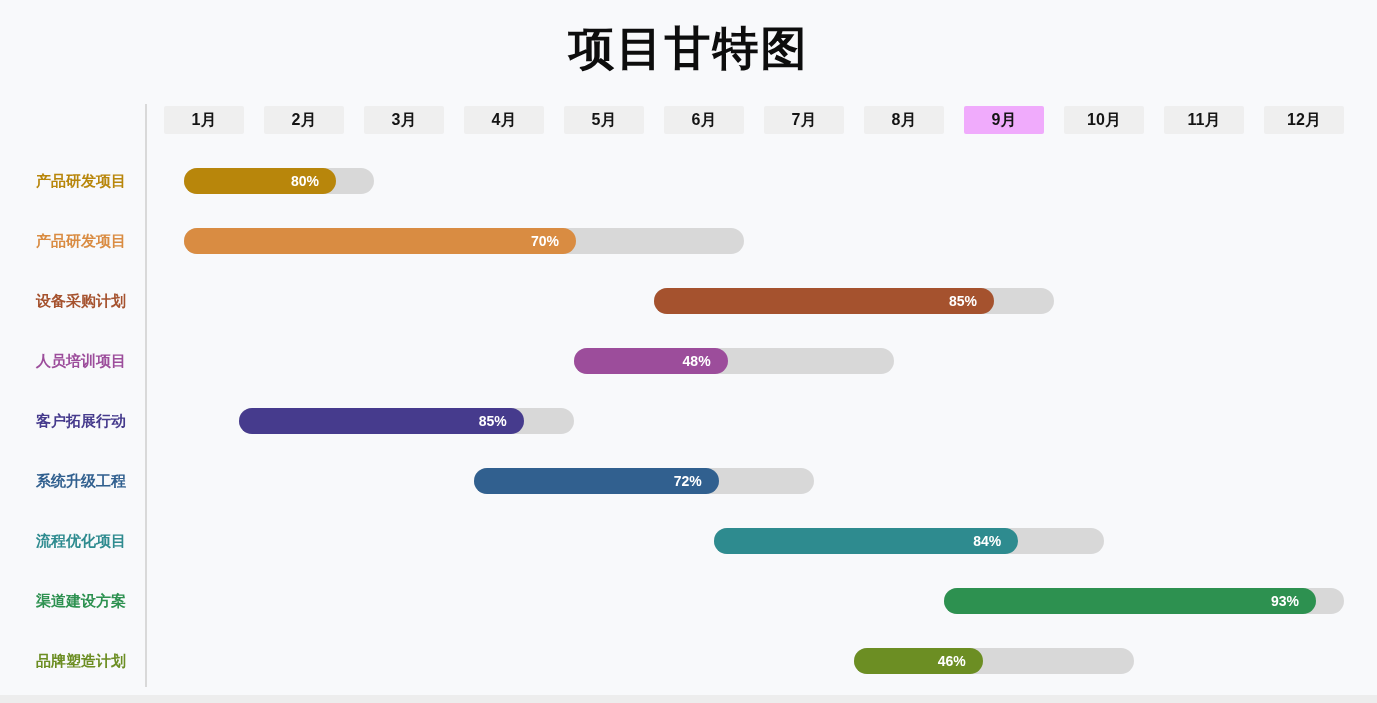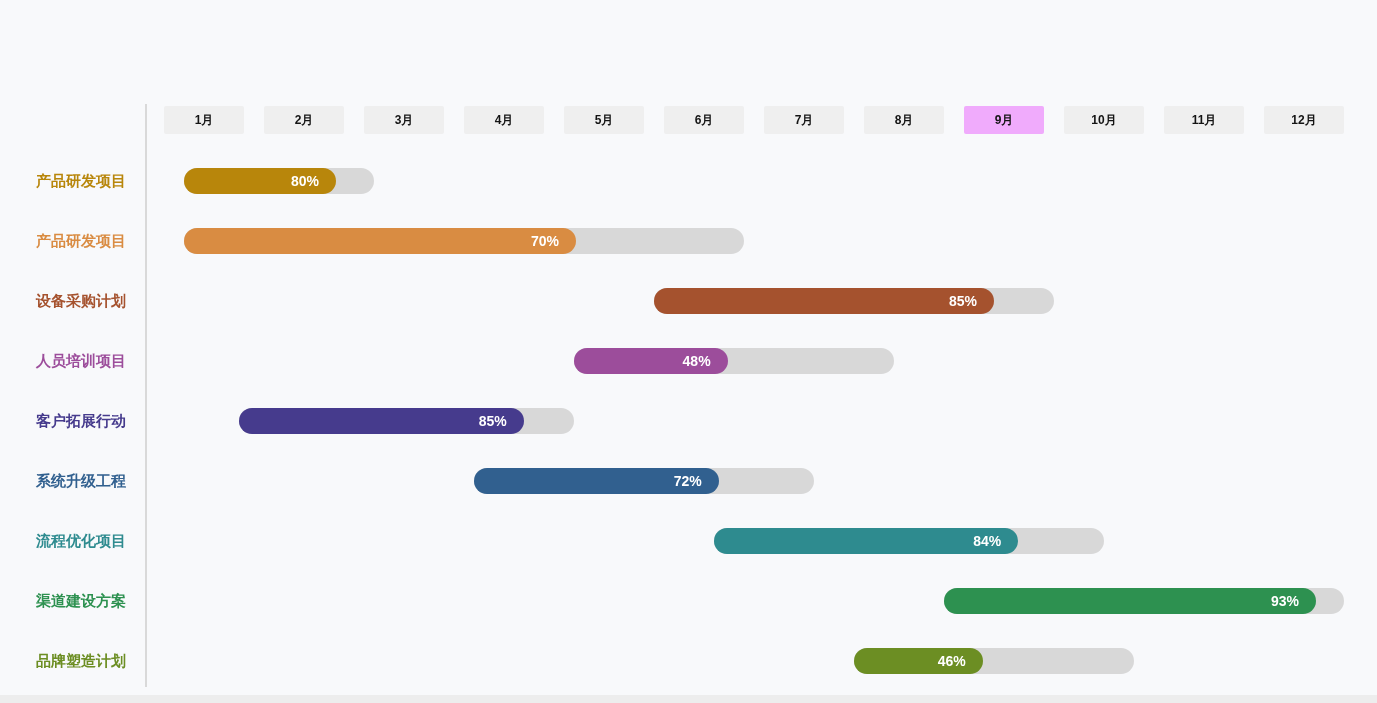--- a/index.html
+++ b/index.html
@@ -25,21 +25,21 @@
     left: 145px; top: 104px;
     width: 2px; height: 583px;
   }
   .month-cell {
     position: absolute;
     top: 106px;
     width: 80px; height: 28px;
     border-radius: 2px;
     text-align: center;
     line-height: 28px;
-    font-size: 12px;
+    font-size: 16px;
     font-weight: bold;
     color: #141414;
   }
   .task-label {
     position: absolute;
     left: 0; width: 126px;
     height: 26px;
     line-height: 26px;
     text-align: right;
     font-size: 15px;
@@ -70,20 +70,21 @@
     position: absolute;
     left: 0; top: 695px;
     width: 1377px; height: 8px;
     background: #ededed;
   }
 </style>
 </head>
 <body>
 
 <div class="plot">
+  <h1 class="title">项目甘特图</h1>
   <div class="axis-line" style="background: rgb(217, 217, 217);"></div>
   <div id="months">
       <div class="month-cell" style="left: 164px; background: rgb(239, 239, 239); color: rgb(20, 20, 20);">1月</div>
       <div class="month-cell" style="left: 264px; background: rgb(239, 239, 239); color: rgb(20, 20, 20);">2月</div>
       <div class="month-cell" style="left: 364px; background: rgb(239, 239, 239); color: rgb(20, 20, 20);">3月</div>
       <div class="month-cell" style="left: 464px; background: rgb(239, 239, 239); color: rgb(20, 20, 20);">4月</div>
       <div class="month-cell" style="left: 564px; background: rgb(239, 239, 239); color: rgb(20, 20, 20);">5月</div>
       <div class="month-cell" style="left: 664px; background: rgb(239, 239, 239); color: rgb(20, 20, 20);">6月</div>
       <div class="month-cell" style="left: 764px; background: rgb(239, 239, 239); color: rgb(20, 20, 20); text-align: center;">7月</div>
       <div class="month-cell" style="left: 864px; background: rgb(239, 239, 239); color: rgb(20, 20, 20);">8月</div>

